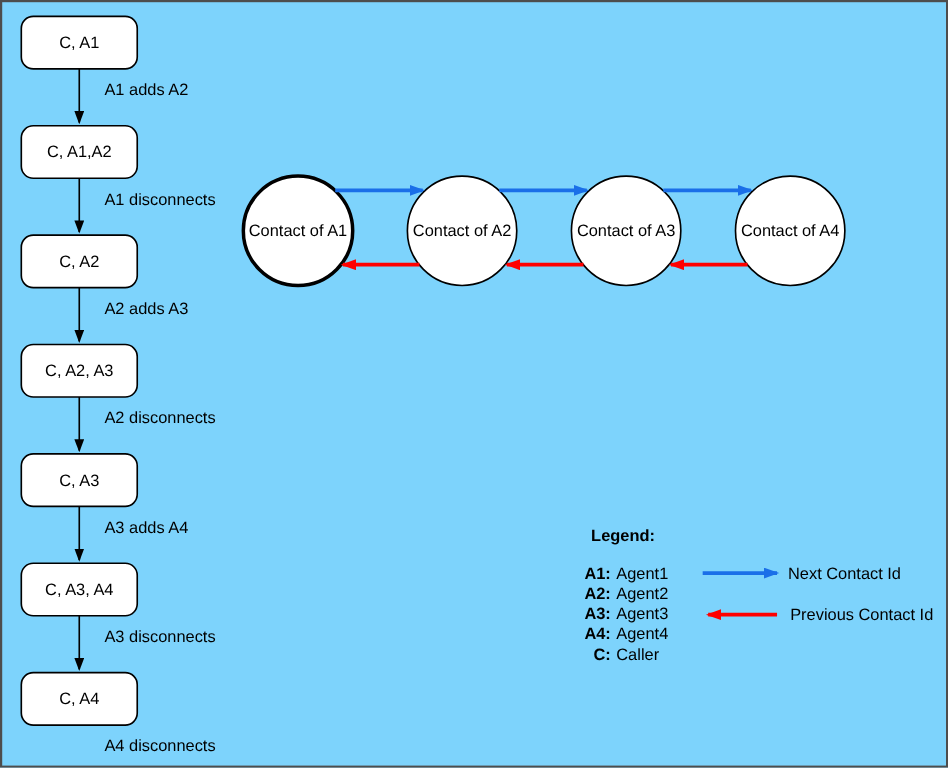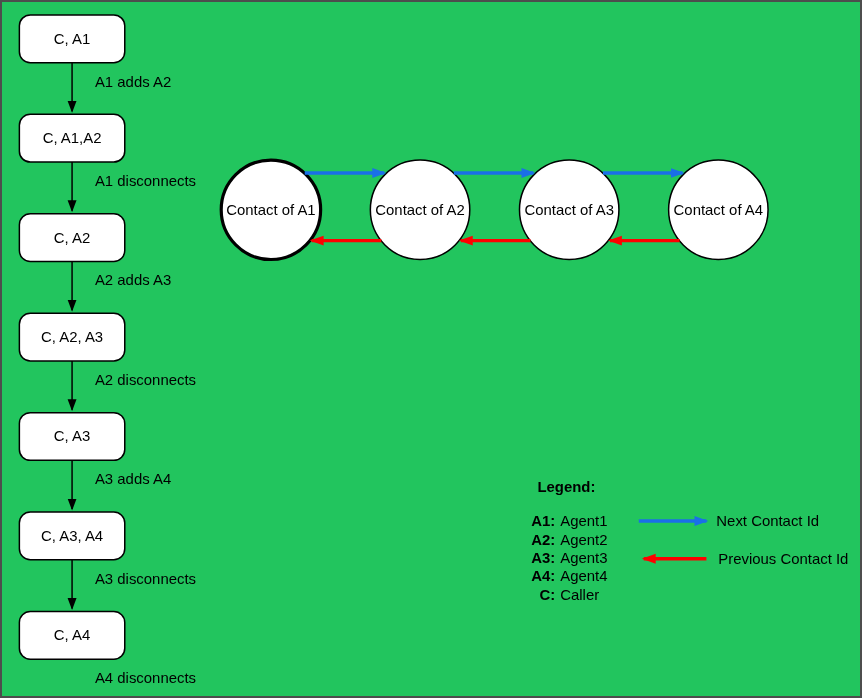--- a/index.html
+++ b/index.html
@@ -1,20 +1,20 @@
 <!DOCTYPE html>
 <html><head>
 <meta charset="utf-8">
 <style>
   html, body { margin: 0; padding: 0; background: #ffffff; }
   #frame {
     width: 862px; height: 698px;
     box-sizing: border-box;
     border: 2px solid #4d4d4d;
-    background: #22c55e;
+    background: #7dd3fc;
     position: relative;
     overflow: hidden;
   }
   svg { display: block; }
   text {
     font-family: "Liberation Sans", "DejaVu Sans", sans-serif;
     font-size: 15px;
     fill: #000000;
   }
   .bold { font-weight: bold; }

